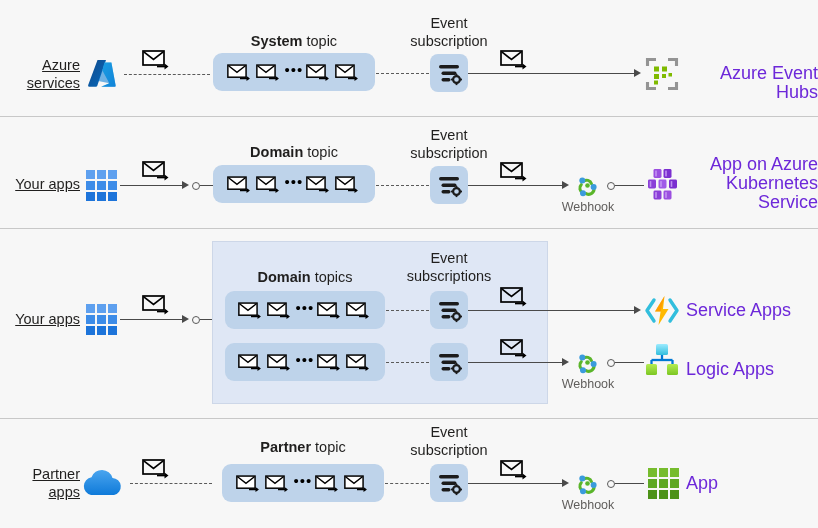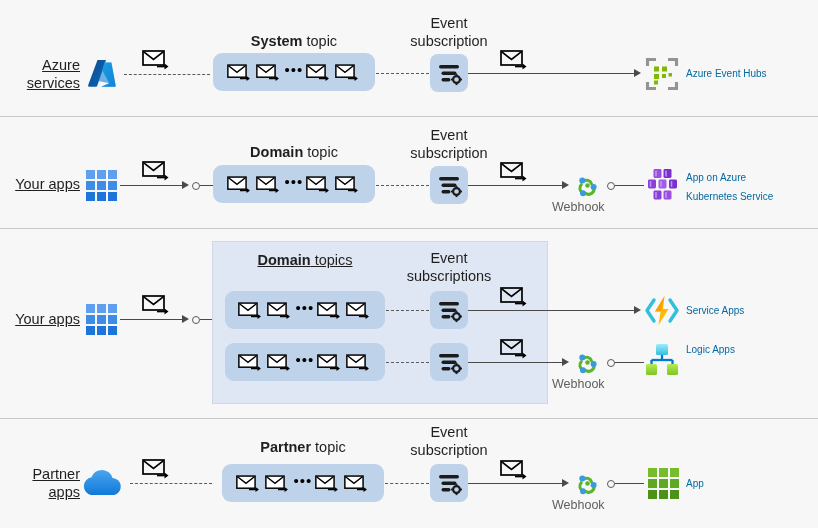--- a/index.html
+++ b/index.html
@@ -101,29 +101,30 @@
     border-radius: 50%;
     background: #f7f7f7;
   }
 
   .env-marker { position: absolute; }
 
   .webhook-label {
     position: absolute;
     font-size: 12.5px;
     color: #605e5c;
-    text-align: left;
+    text-align: center;
     white-space: nowrap;
   }
   .dest-label {
     position: absolute;
-    font-size: 10px;
-    color: #0369a1;
+    font-size: 18px;
+    color: #6d28d9;
     line-height: 19px;
     white-space: pre-line;
+    text-align: right;
   }
   .icon-abs { position: absolute; }
 </style>
 </head>
 <body>
 
 <div id="canvas">
 
   <div class="row-sep" style="top:116px"></div>
   <div class="row-sep" style="top:228px"></div>
@@ -360,21 +361,21 @@
         <rect x="8.2" y="2.6" width="1.6" height="5.8"></rect>
         <rect x="18.2" y="2.6" width="1.6" height="5.8"></rect>
         <rect x="2.7" y="13.1" width="1.6" height="5.8"></rect>
         <rect x="13.2" y="13.1" width="1.6" height="5.8"></rect>
         <rect x="23.7" y="13.1" width="1.6" height="5.8"></rect>
         <rect x="8.2" y="24.1" width="1.6" height="5.8"></rect>
         <rect x="18.2" y="24.1" width="1.6" height="5.8"></rect>
       </g>
     </svg>
 
-    <div class="dest-label" style="left:686px; top:168px;">App on Azure
+    <div class="dest-label" style="left:686px; top:155px;">App on Azure
 Kubernetes Service</div>
   </div>
 
   <div>
 
     <div class="lbl right" style="left:0px; top:310px; width:80px;">Your apps</div>
 
     <svg class="icon-abs" style="left:86px; top:304px;" width="31" height="31" viewBox="0 0 31 31">
       <rect x="0" y="0" width="9" height="9" fill="#5ea0ef"></rect>
       <rect x="11" y="0" width="9" height="9" fill="#5ea0ef"></rect>
@@ -394,21 +395,21 @@
 
     <svg class="env-marker" style="left:142px; top:293px;" width="30" height="22" viewBox="0 0 30 22">
       <rect x="1" y="3" width="21" height="14" fill="#f7f7f7" stroke="#000" stroke-width="1.7"></rect>
       <path d="M1.8 3.8 L11.5 11.5 L21.2 3.8" fill="none" stroke="#000" stroke-width="1.7"></path>
       <path d="M15 18.5 L25 18.5" stroke="#000" stroke-width="1.7" fill="none"></path>
       <path d="M22.5 15.5 L26.5 18.5 L22.5 21.5 Z" fill="#000"></path>
     </svg>
 
     <div class="domain-box" style="left:212px; top:241px; width:334px; height:161px;"></div>
 
-    <div class="topic-title" style="left:225px; top:252px; width:160px;text-decoration:underline;">
+    <div class="topic-title" style="left:225px; top:269px; width:160px;">
       <b>Domain</b><span> topics</span>
     </div>
 
     <div class="topic-pill" style="left:225px; top:291px; width:160px; height:38px;">
       <svg width="26" height="22" viewBox="0 0 30 22">
         <rect x="1" y="3" width="21" height="14" fill="#ffffff" stroke="#000" stroke-width="1.7"></rect>
         <path d="M1.8 3.8 L11.5 11.5 L21.2 3.8" fill="none" stroke="#000" stroke-width="1.7"></path>
         <path d="M15 18.5 L25 18.5" stroke="#000" stroke-width="1.7" fill="none"></path>
         <path d="M22.5 15.5 L26.5 18.5 L22.5 21.5 Z" fill="#000"></path>
       </svg>
@@ -556,21 +557,21 @@
       <g stroke="#0078d4" stroke-width="2.3" fill="none">
         <path d="M17 12 L17 17"></path>
         <path d="M6.5 17 L27.5 17"></path>
         <path d="M6.5 17 L6.5 21"></path>
         <path d="M27.5 17 L27.5 21"></path>
       </g>
       <rect x="1" y="21" width="11" height="11" rx="1.6" fill="url(#lagg)"></rect>
       <rect x="22" y="21" width="11" height="11" rx="1.6" fill="url(#lagg)"></rect>
     </svg>
 
-    <div class="dest-label" style="left:686px; top:340px;">Logic Apps</div>
+    <div class="dest-label" style="left:686px; top:360px;">Logic Apps</div>
   </div>
 
   <div>
 
     <div class="lbl right" style="left:0px; top:465px; width:80px;">Partner
 apps</div>
 
     <svg class="icon-abs" style="left:80px; top:465px;" width="46" height="34" viewBox="0 0 46 34">
       <defs>
         <linearGradient id="cldg" x1="0" y1="0" x2="0" y2="1">

